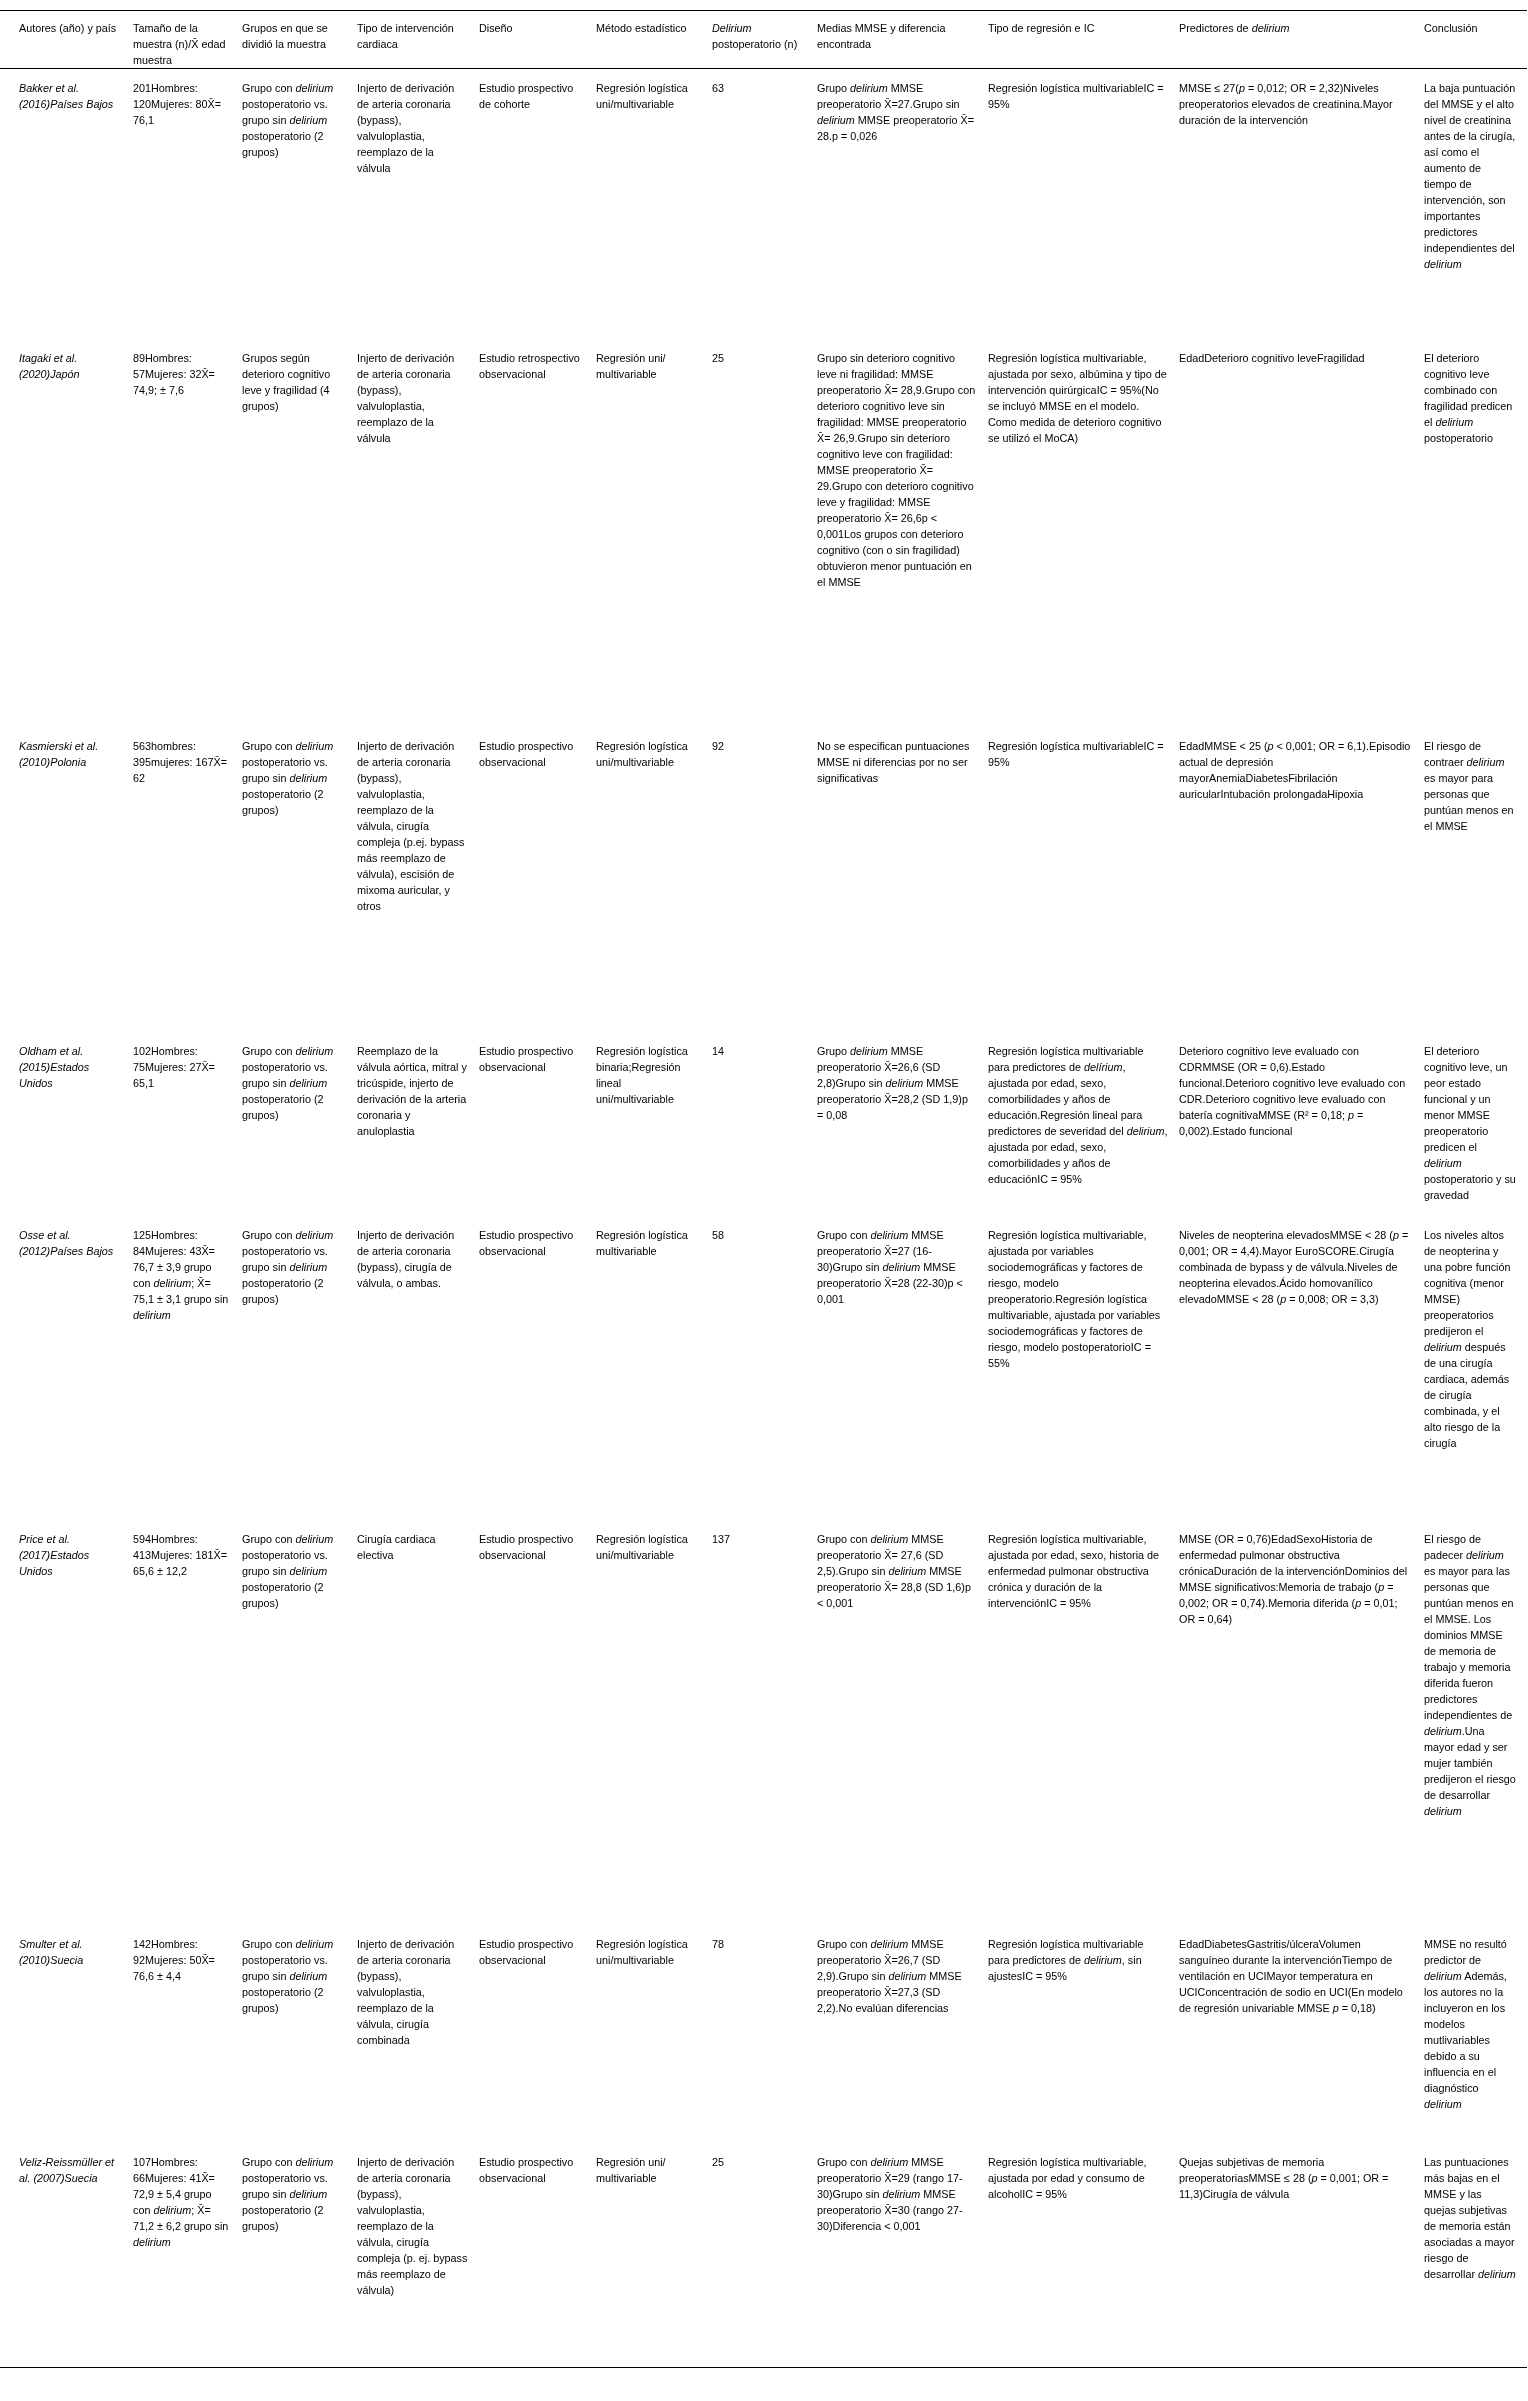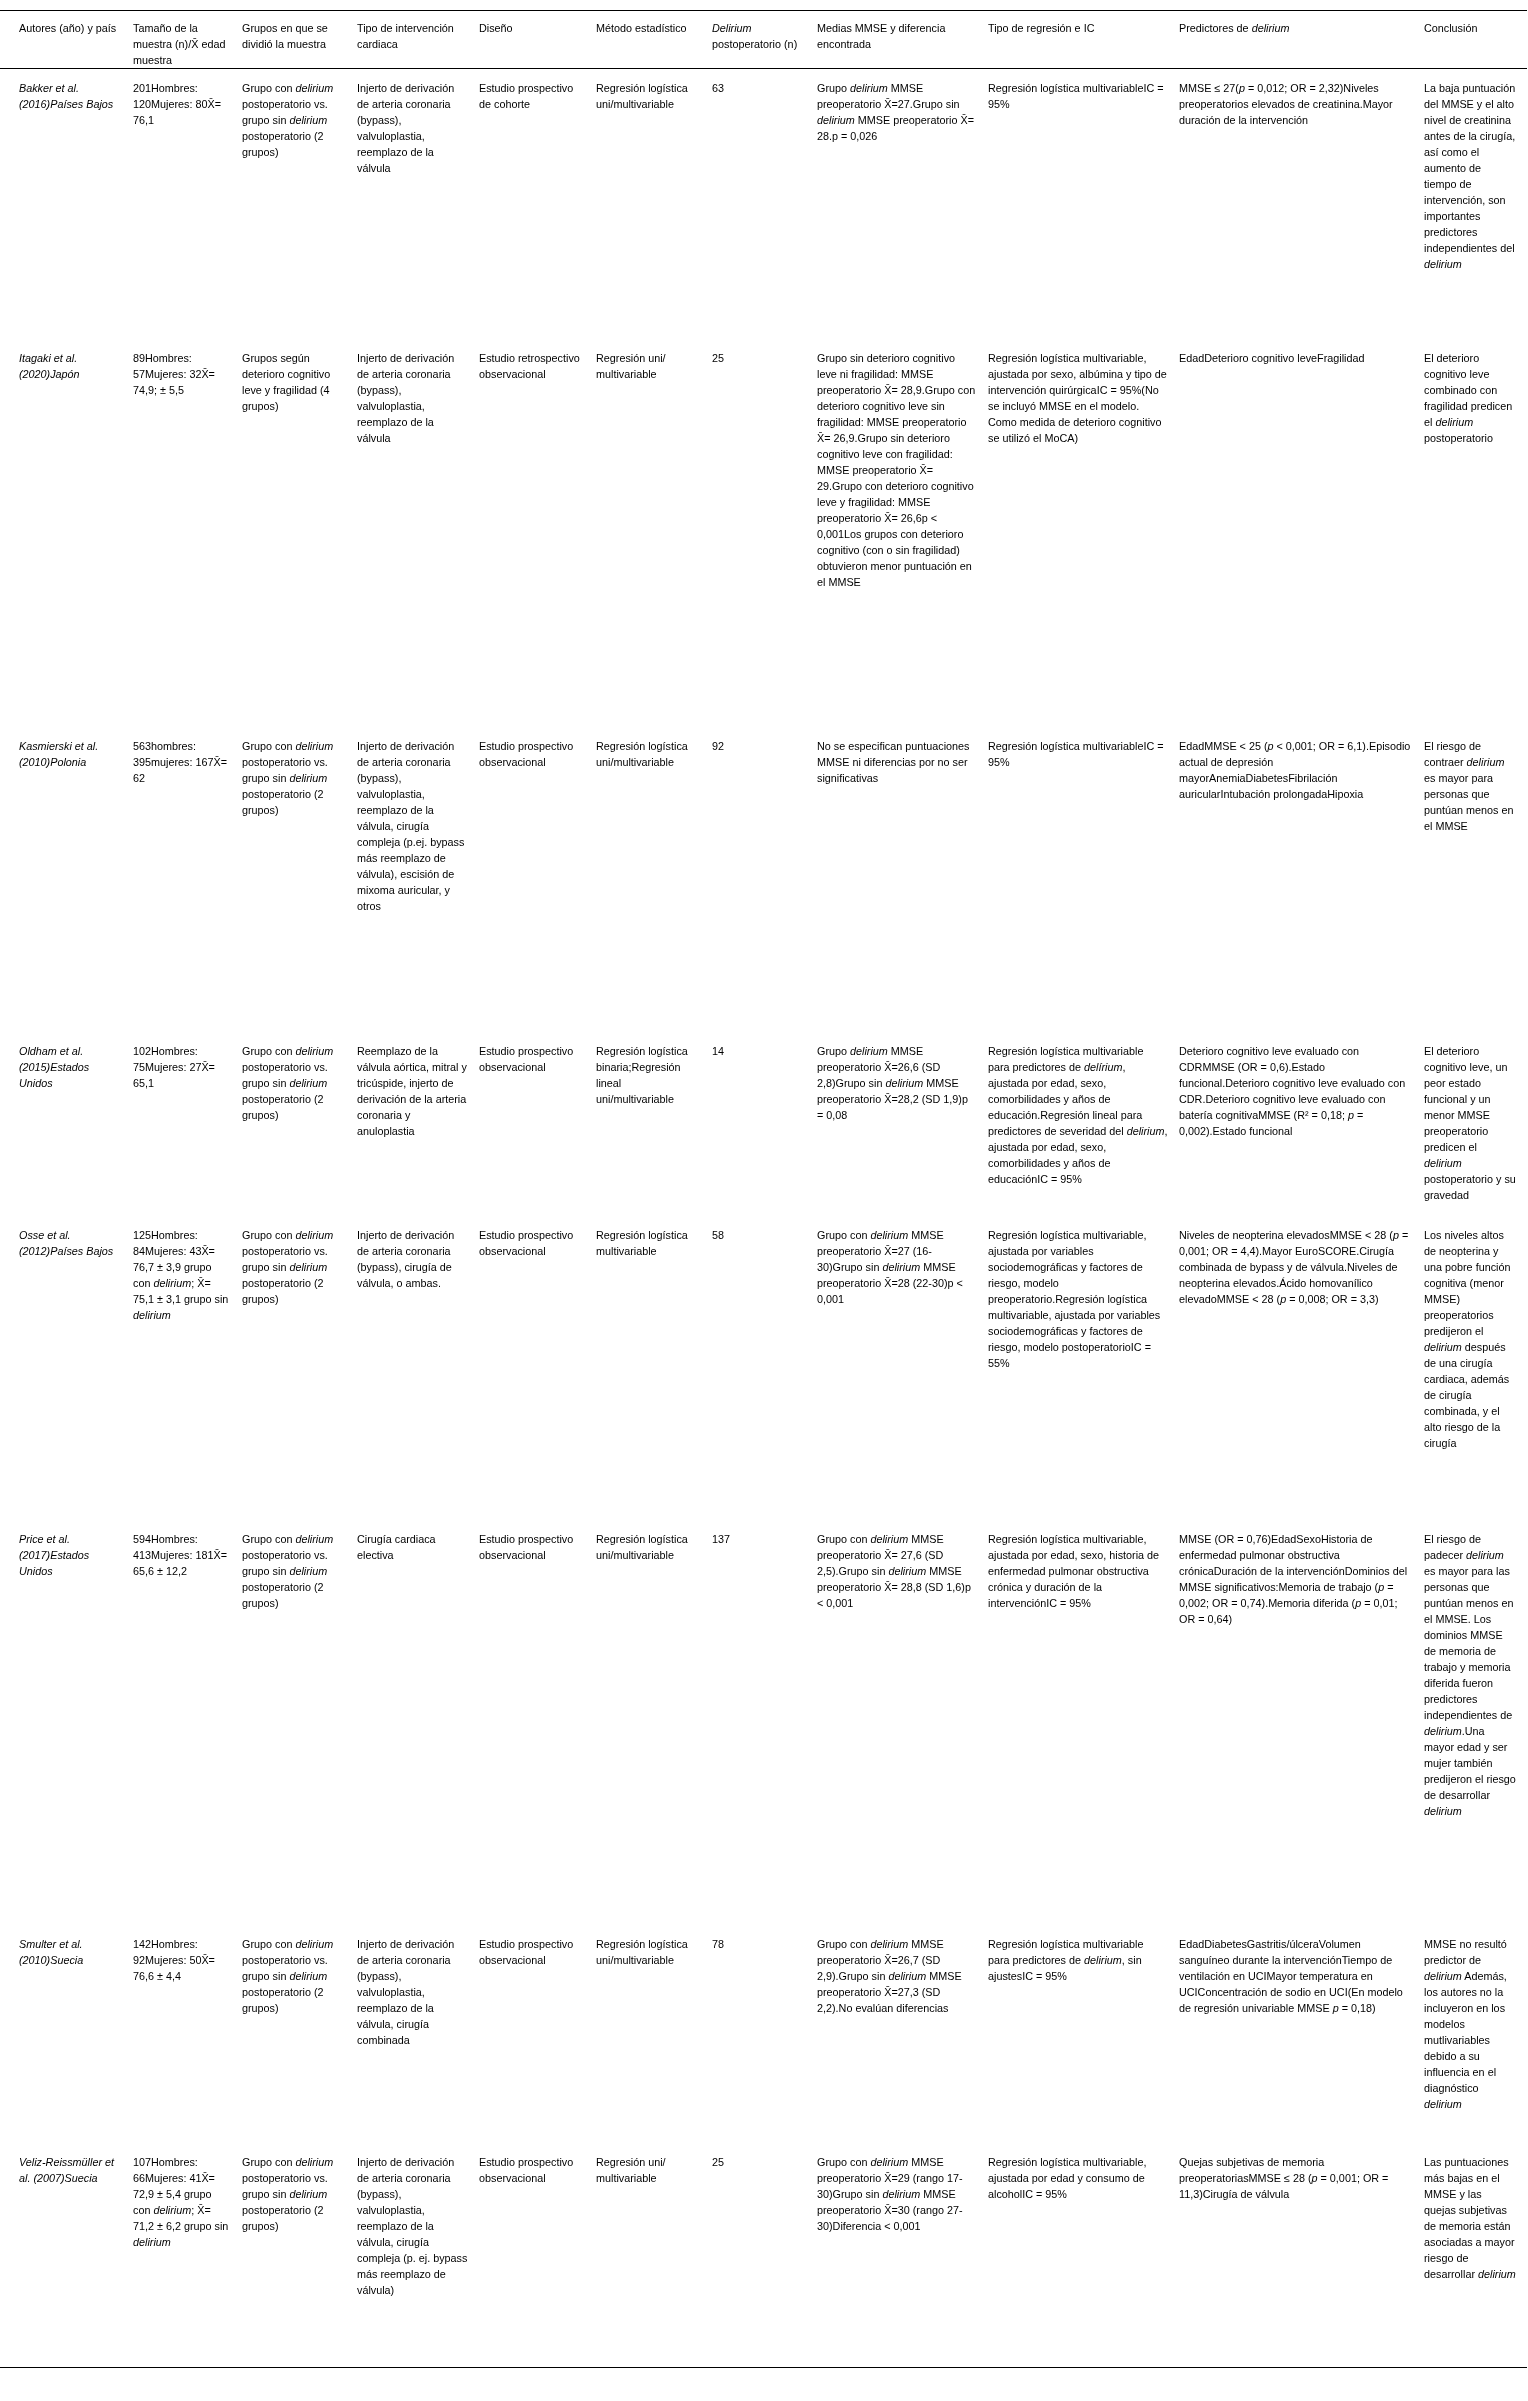--- a/index.html
+++ b/index.html
@@ -67,21 +67,21 @@
           <td class="col-diseno">Estudio prospectivo de cohorte</td>
           <td class="col-metodo">Regresión logística uni/multivariable</td>
           <td class="col-delirium_n">63</td>
           <td class="col-medias">Grupo <i>delirium</i> MMSE preoperatorio X̄=27.Grupo sin <i>delirium</i> MMSE preoperatorio X̄= 28.p = 0,026</td>
           <td class="col-regresion">Regresión logística multivariableIC = 95%</td>
           <td class="col-predictores">MMSE ≤ 27(<i>p</i> = 0,012; OR = 2,32)Niveles preoperatorios elevados de creatinina.Mayor duración de la intervención</td>
           <td class="col-conclusion">La baja puntuación del MMSE y el alto nivel de creatinina antes de la cirugía, así como el aumento de tiempo de intervención, son importantes predictores independientes del <i>delirium</i></td>
         </tr>
         <tr>
           <td class="col-autores">Itagaki et al. (2020)Japón</td>
-          <td class="col-tamano">89Hombres: 57Mujeres: 32X̄= 74,9; ± 5,5</td>
+          <td class="col-tamano">89Hombres: 57Mujeres: 32X̄= 74,9; ± 7,6</td>
           <td class="col-grupos">Grupos según deterioro cognitivo leve y fragilidad (4 grupos)</td>
           <td class="col-intervencion">Injerto de derivación de arteria coronaria (bypass), valvuloplastia, reemplazo de la válvula</td>
           <td class="col-diseno">Estudio retrospectivo observacional</td>
           <td class="col-metodo">Regresión uni/ multivariable</td>
           <td class="col-delirium_n">25</td>
           <td class="col-medias">Grupo sin deterioro cognitivo leve ni fragilidad: MMSE preoperatorio X̄= 28,9.Grupo con deterioro cognitivo leve sin fragilidad: MMSE preoperatorio X̄= 26,9.Grupo sin deterioro cognitivo leve con fragilidad: MMSE preoperatorio X̄= 29.Grupo con deterioro cognitivo leve y fragilidad: MMSE preoperatorio X̄= 26,6p &lt; 0,001Los grupos con deterioro cognitivo (con o sin fragilidad) obtuvieron menor puntuación en el MMSE</td>
           <td class="col-regresion">Regresión logística multivariable, ajustada por sexo, albúmina y tipo de intervención quirúrgicaIC = 95%(No se incluyó MMSE en el modelo. Como medida de deterioro cognitivo se utilizó el MoCA)</td>
           <td class="col-predictores">EdadDeterioro cognitivo leveFragilidad</td>
           <td class="col-conclusion">El deterioro cognitivo leve combinado con fragilidad predicen el <i>delirium</i> postoperatorio</td>
         </tr>

